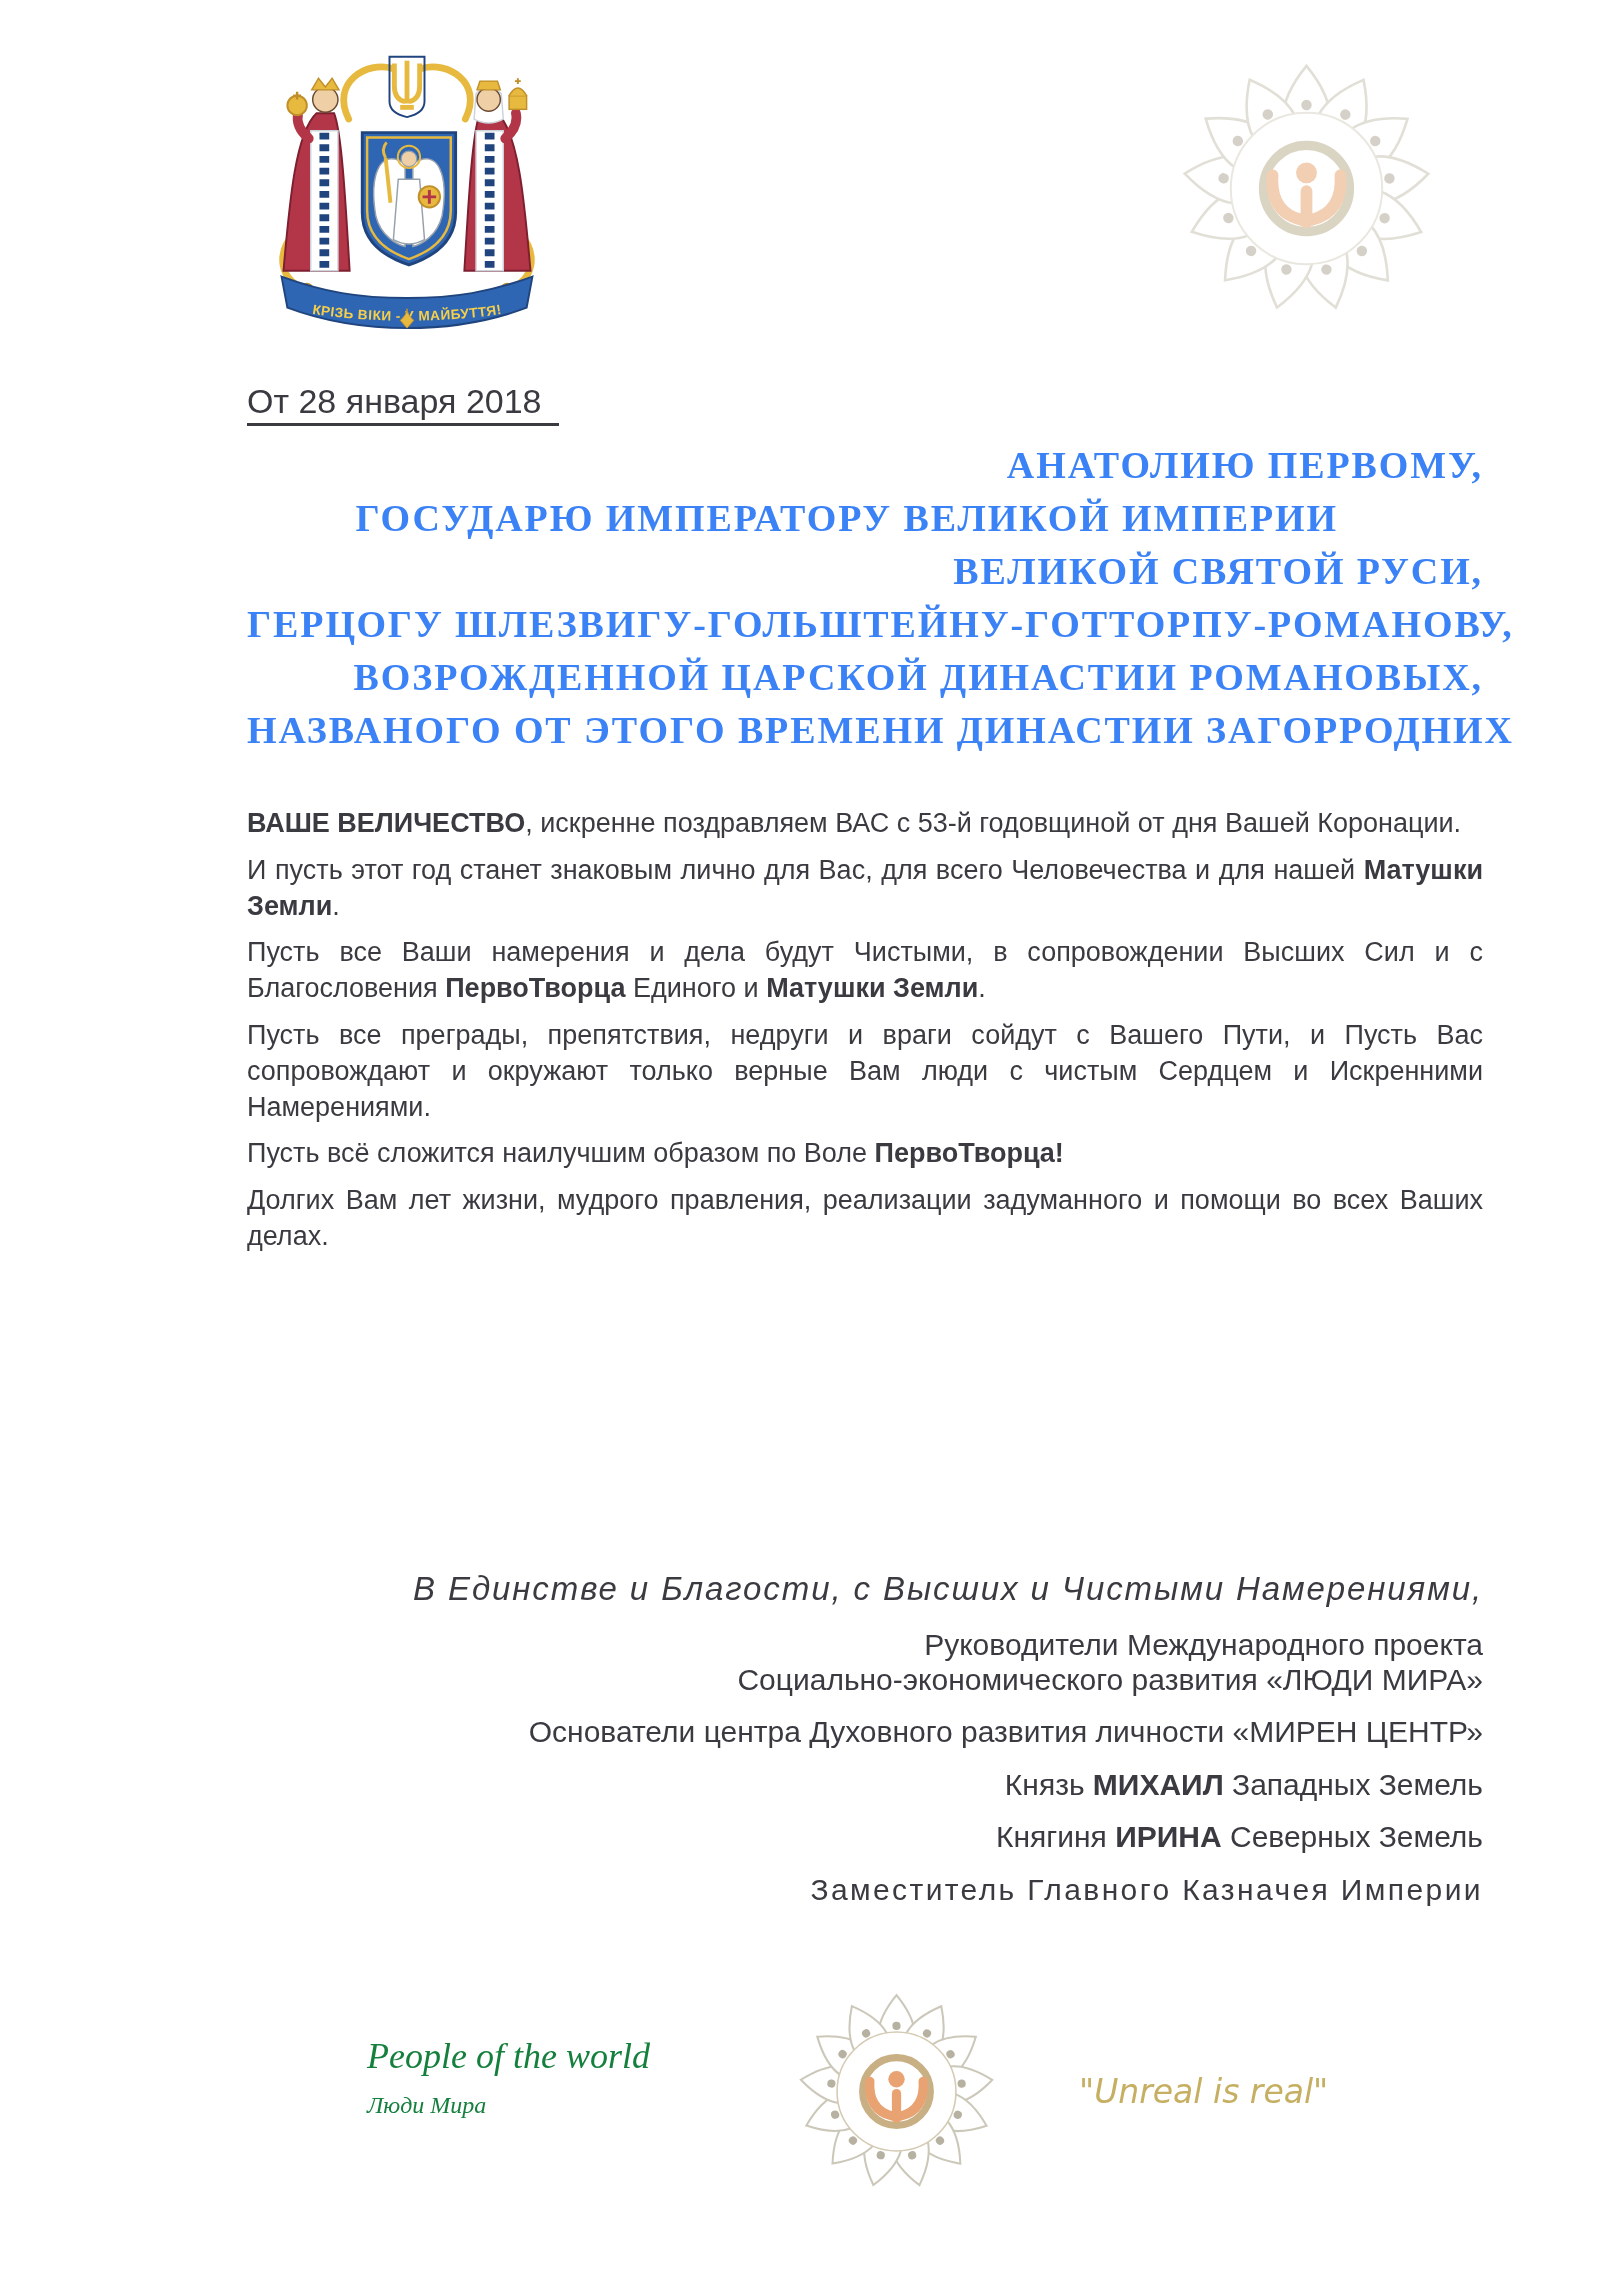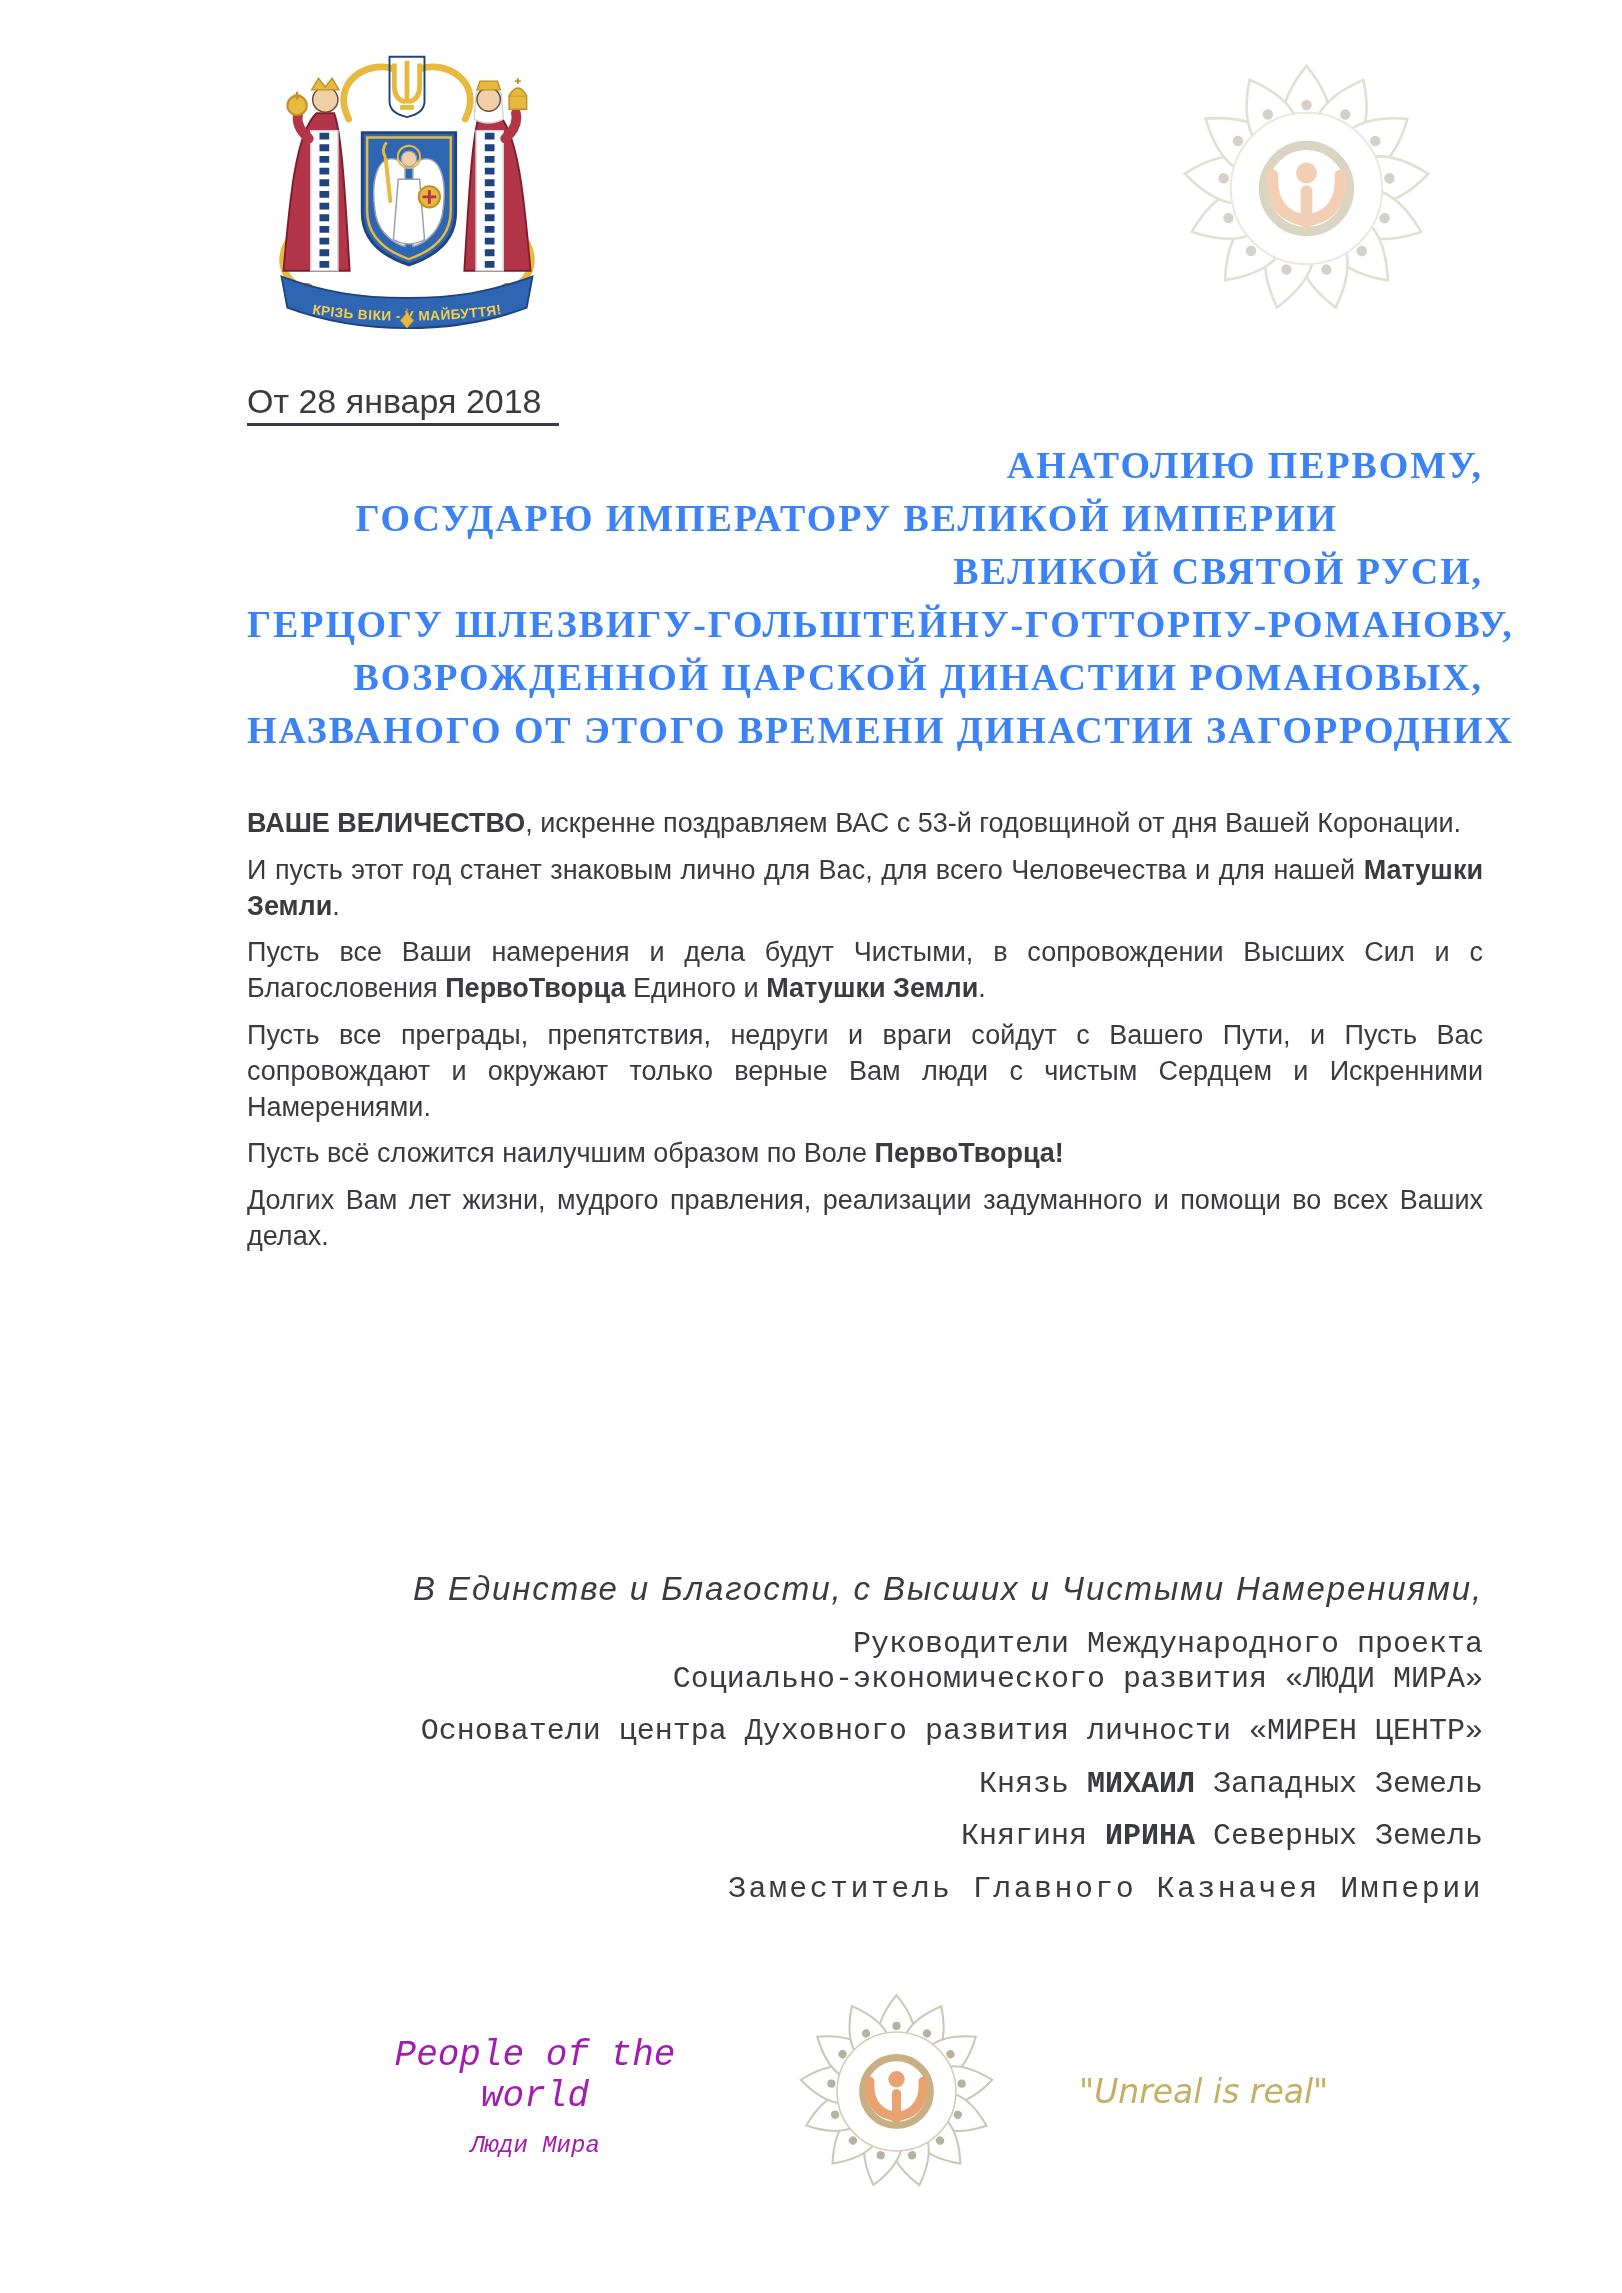--- a/index.html
+++ b/index.html
@@ -38,29 +38,29 @@
 
   
   .valediction {
     position:absolute; left:247px; top:1570px; width:1236px;
     text-align:right; font-style:italic; font-size:33px; letter-spacing:1.9px;
   }
   .signature {
     position:absolute; left:247px; top:1627px; width:1236px;
     text-align:right; font-size:30px; line-height:35px;
   }
-  .sig-entry { margin-top:17.4px;font-family:Liberation Mono, monospace; }
+  .sig-entry { margin-top:17.4px; }
   .sig-entry:first-child { margin-top:0; }
   .sig-entry:last-child .sig-line { letter-spacing:2.4px; }
 
   
   .footer-brand {
     position:absolute; left:367px; top:2035px; width:336px;
-    text-align:center; font-style:italic; color:#a21caf;
-    font-family:Liberation Mono, monospace;
+    text-align:left; font-style:italic; color:#15803d;
+    font-family:Liberation Serif, serif;
   }
   .footer-brand .en { font-size:36px; margin-bottom:15.4px; }
   .footer-brand .ru { font-size:24px; }
   .footer-slogan {
     position:absolute; left:1079px; top:2072px;
     font-style:italic; font-size:33px; color:#c6af62;
     font-family:"DejaVu Sans", sans-serif;
   }
 </style>
 </head>

